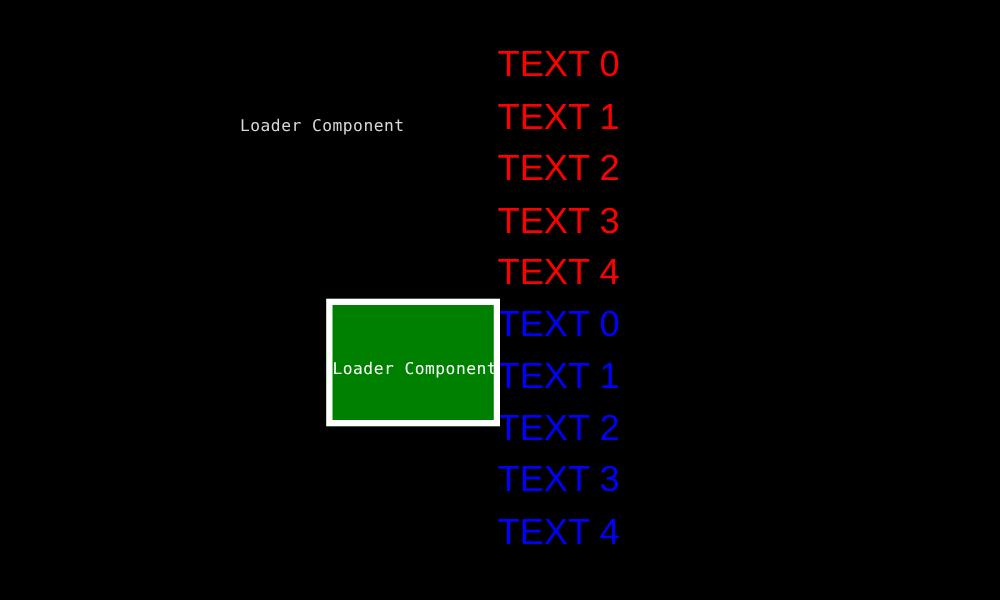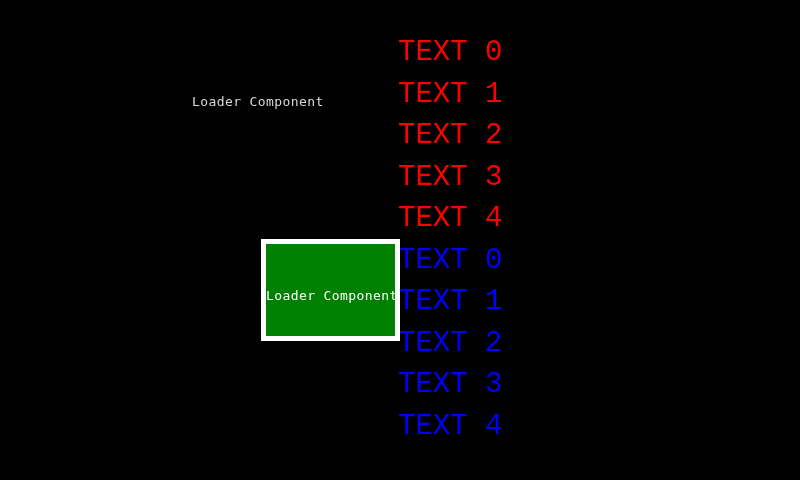--- a/index.html
+++ b/index.html
@@ -36,21 +36,21 @@
   
   .text-list {
     position: absolute;
     left: 398px;
     top: 32px;
     width: 260px;
     z-index: 1;
   }
   .text-row {
     height: 41.5px;
-    font-family: Liberation Mono, monospace;
+    font-family: Liberation Sans, sans-serif;
     font-size: 29px;
     line-height: 41.5px;
     white-space: pre;
   }
   .text-row.red  { color: #ff0000; }
   .text-row.blue { color: #0000ff; }
 
   
   .loader-box {
     position: absolute;

